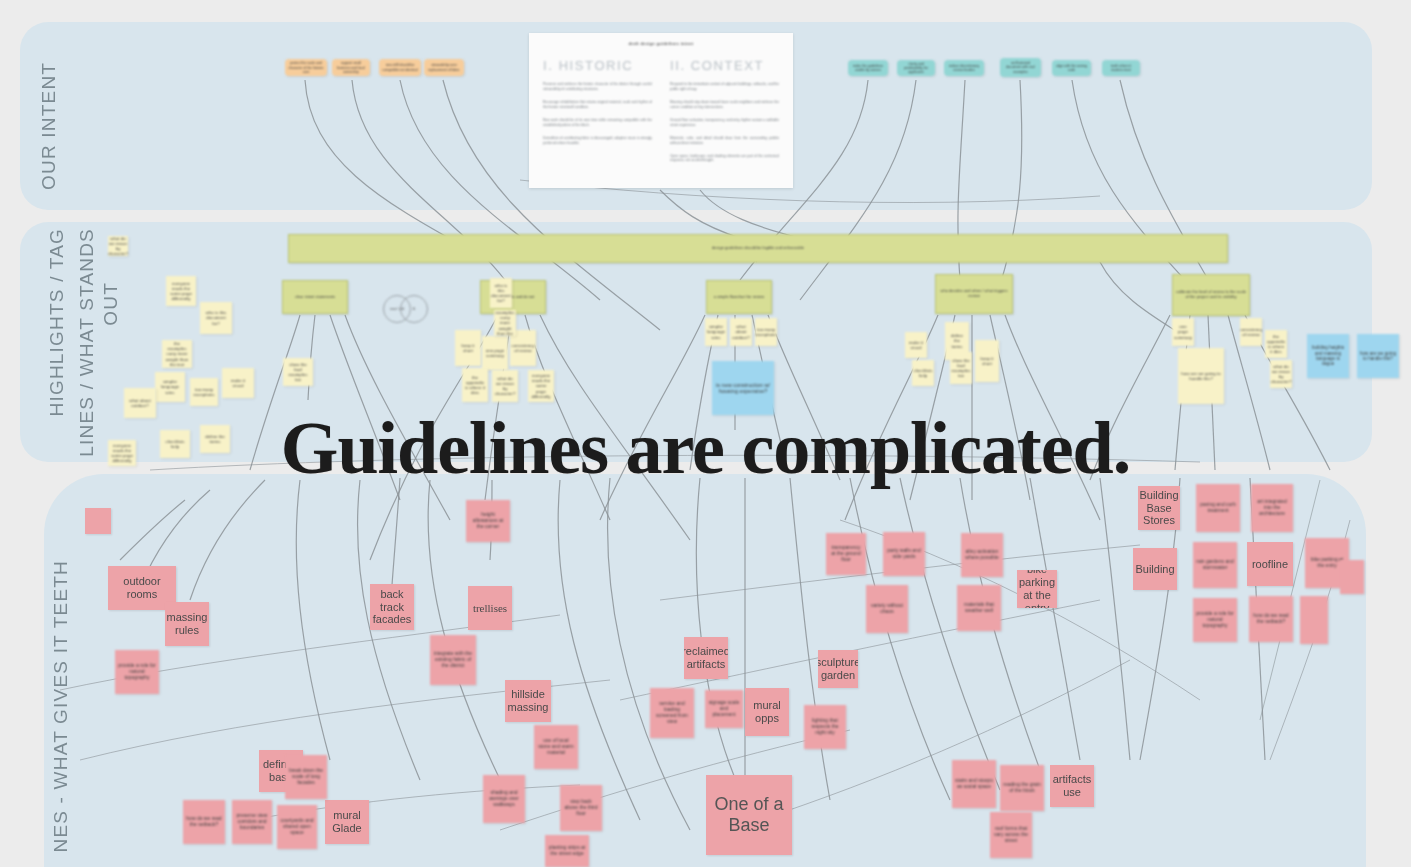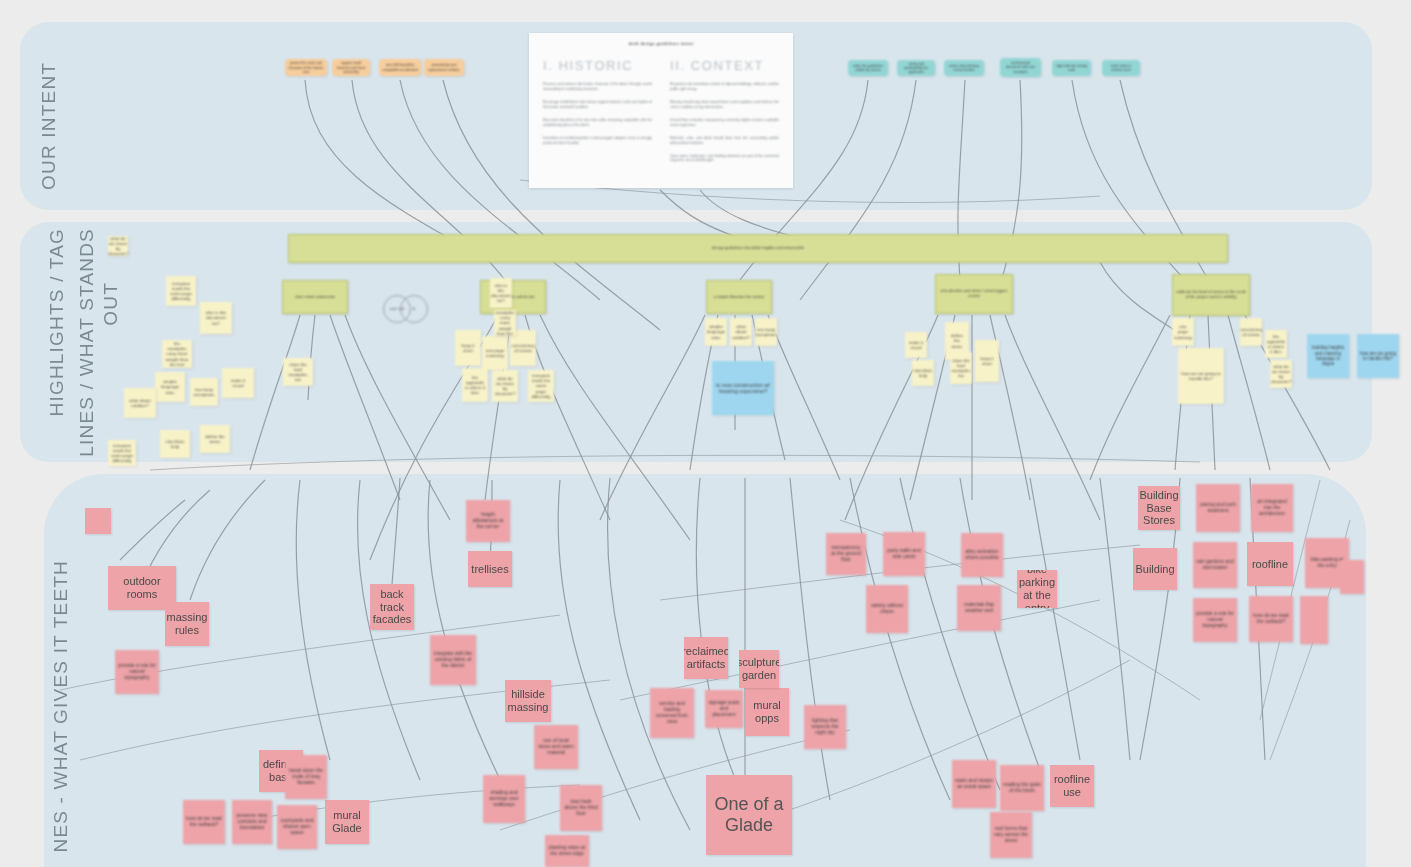--- a/index.html
+++ b/index.html
@@ -242,38 +242,39 @@
   <div class="note yellow blur" style="left:945px;top:322px;width:24px;height:38px;">define the terms</div>
   <div class="note yellow blur" style="left:950px;top:352px;width:22px;height:32px;">show the bad examples too</div>
   <div class="note yellow blur" style="left:975px;top:340px;width:24px;height:42px;">keep it short</div>
   <div class="note yellow blur" style="left:1172px;top:318px;width:22px;height:28px;">one page summary</div>
   <div class="note yellow blur" style="left:1240px;top:318px;width:22px;height:28px;">consistency of review</div>
   <div class="note yellow blur" style="left:1265px;top:330px;width:22px;height:28px;">the appendix is where it dies</div>
   <div class="note yellow blur" style="left:1270px;top:360px;width:22px;height:28px;">what do we mean by character?</div>
   <div class="note yellow blur" style="left:1178px;top:348px;width:46px;height:56px;">how are we going to handle this?</div>
   <div class="note yellow blur" style="left:108px;top:440px;width:28px;height:26px;">everyone reads the same page differently</div>
 
+  <div id="headline">Guidelines are complicated.</div>
 
   <div class="note pink" style="left:85px;top:508px;width:26px;height:26px;"></div>
 
   <div class="note pink med" style="left:108px;top:566px;width:68px;height:44px;">outdoor rooms</div>
   <div class="note pink med" style="left:165px;top:602px;width:44px;height:44px;">massing rules</div>
   <div class="note pink med" style="left:370px;top:584px;width:44px;height:46px;">back track facades</div>
-  <div class="note pink med" style="left:468px;top:551px;width:44px;height:36px;">trellises</div>
+  <div class="note pink med" style="left:468px;top:586px;width:44px;height:44px;font-family:Liberation Serif, serif;">trellises</div>
   <div class="note pink med" style="left:259px;top:750px;width:44px;height:42px;">defined base</div>
   <div class="note pink med" style="left:325px;top:800px;width:44px;height:44px;">mural Glade</div>
   <div class="note pink med" style="left:684px;top:637px;width:44px;height:42px;">reclaimed artifacts</div>
   <div class="note pink med" style="left:505px;top:680px;width:46px;height:42px;">hillside massing</div>
   <div class="note pink med" style="left:745px;top:688px;width:44px;height:48px;">mural opps</div>
-  <div class="note pink med" style="left:739px;top:650px;width:40px;height:38px;">sculpture garden</div>
-  <div class="note pink big" style="left:706px;top:775px;width:86px;height:80px;">One of a Glade</div>
+  <div class="note pink med" style="left:818px;top:650px;width:40px;height:38px;">sculpture garden</div>
+  <div class="note pink big" style="left:706px;top:775px;width:86px;height:80px;">One of a Base</div>
   <div class="note pink med" style="left:1133px;top:548px;width:44px;height:42px;">Building</div>
   <div class="note pink med" style="left:1247px;top:542px;width:46px;height:44px;">roofline</div>
   <div class="note pink med" style="left:1138px;top:486px;width:42px;height:44px;">Building Base Stores</div>
-  <div class="note pink med" style="left:1050px;top:765px;width:44px;height:42px;">roofline use</div>
+  <div class="note pink med" style="left:1050px;top:765px;width:44px;height:42px;">artifacts use</div>
   <div class="note pink med" style="left:1017px;top:570px;width:40px;height:38px;">bike parking at the entry</div>
 
   <div class="note pinkblur blur" style="left:115px;top:650px;width:44px;height:44px;">provide a role for natural topography</div>
   <div class="note pinkblur blur" style="left:183px;top:800px;width:42px;height:44px;">how do we read the setback?</div>
   <div class="note pinkblur blur" style="left:232px;top:800px;width:40px;height:44px;">preserve view corridors and boundaries</div>
   <div class="note pinkblur blur" style="left:277px;top:805px;width:40px;height:44px;">courtyards and shared open space</div>
   <div class="note pinkblur blur" style="left:285px;top:755px;width:42px;height:44px;">break down the scale of long facades</div>
   <div class="note pinkblur blur" style="left:430px;top:635px;width:46px;height:50px;">integrate with the existing fabric of the district</div>
   <div class="note pinkblur blur" style="left:466px;top:500px;width:44px;height:42px;">height allowances at the corner</div>
   <div class="note pinkblur blur" style="left:483px;top:775px;width:42px;height:48px;">shading and awnings over walkways</div>

